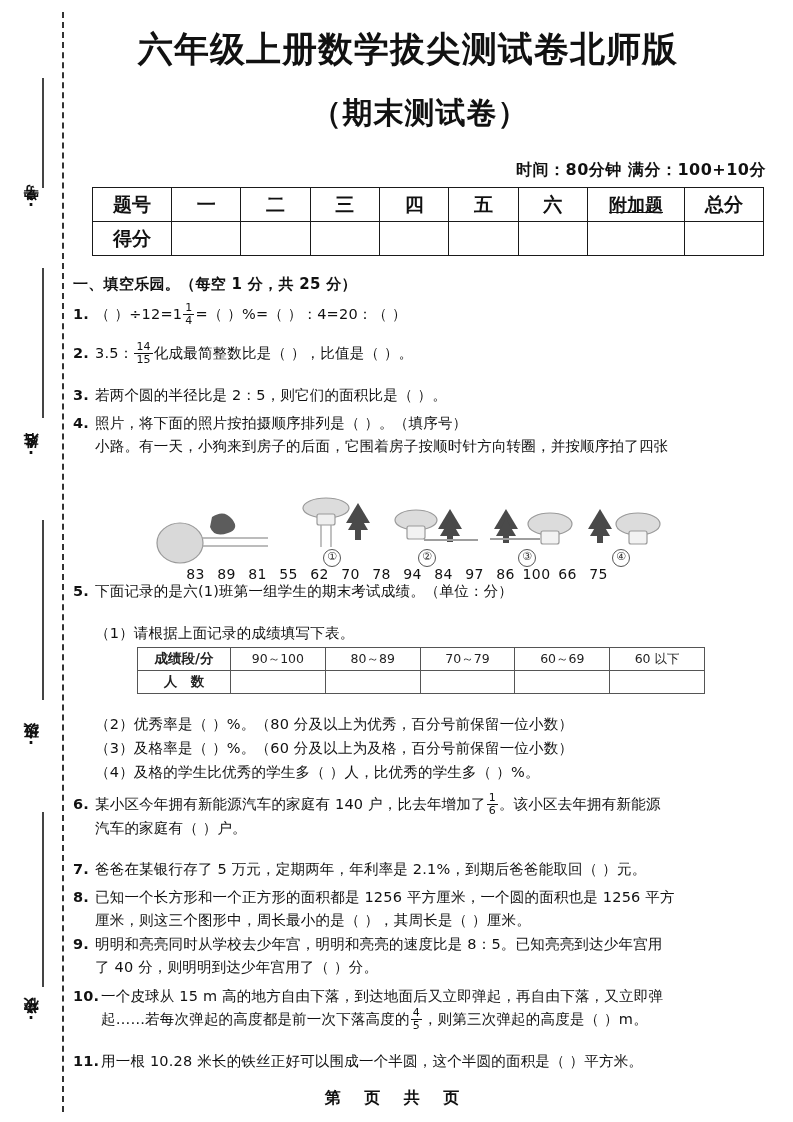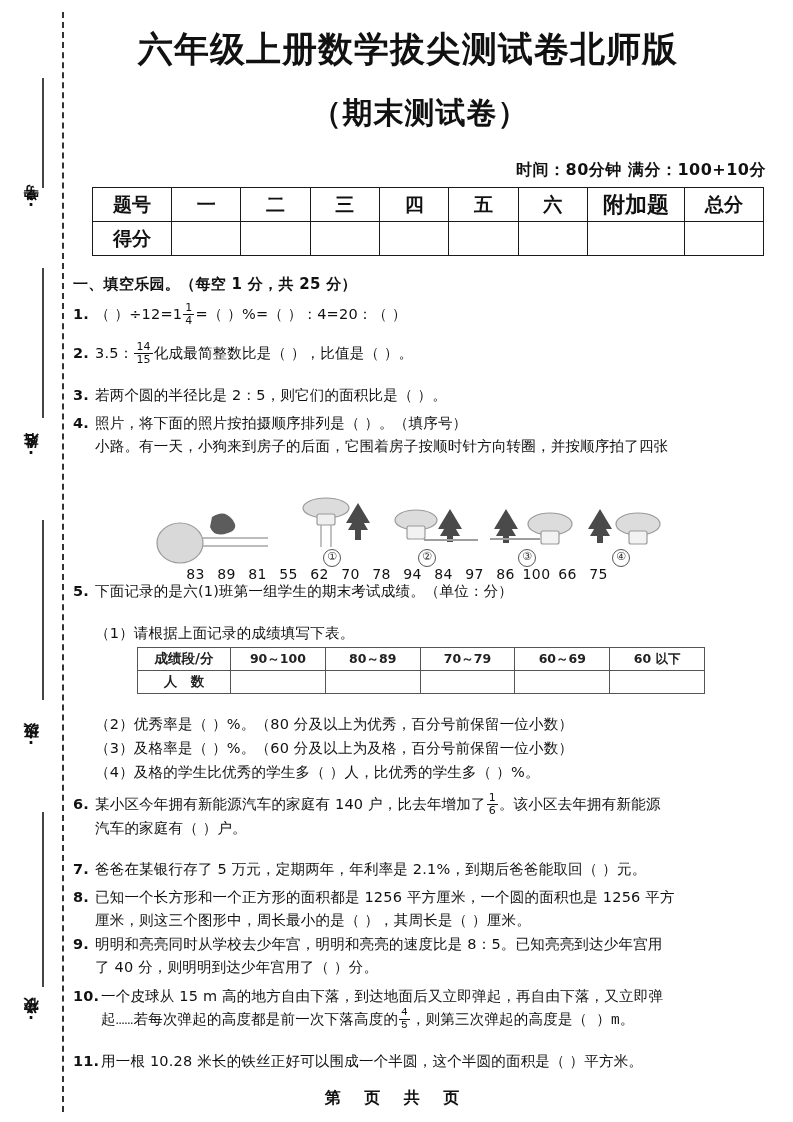--- a/index.html
+++ b/index.html
@@ -43,21 +43,21 @@
   
   .score-table{
     position:absolute;left:92px;top:187px;width:672px;
     border-collapse:collapse;table-layout:fixed;
   }
   .score-table td{
     border:1.6px solid #1a1a1a;height:33px;text-align:center;
     font-size:19px;font-weight:bold;padding:0;
   }
   .score-table td.lbl{width:78px;}
-  .score-table td.addl{width:96px;font-size:22px;}
+  .score-table td.addl{width:96px;font-size:18px;text-decoration:underline;}
   .score-table td.total{width:78px;}
 
   
   .sec-head{
     position:absolute;left:73px;font-size:15px;font-weight:bold;letter-spacing:0.3px;
   }
   .q{
     position:absolute;font-size:14.5px;line-height:1.62;letter-spacing:0.2px;
   }
   .q .num{
@@ -86,21 +86,21 @@
   
   .band-table{
     position:absolute;left:137px;top:647px;width:568px;
     border-collapse:collapse;table-layout:fixed;
   }
   .band-table td{
     border:1px solid #555;height:22px;text-align:center;
     font-size:13px;padding:0;color:#222;
   }
   .band-table td.hdr-lbl{width:92px;font-weight:bold;font-size:13.5px;}
-  .band-table td.rng{font-size:12.5px;font-weight:bold;}
+  .band-table td.rng{font-size:12.5px;}
 
   
   .scores{
     position:absolute;left:180px;top:566px;font-size:14px;letter-spacing:0.4px;
   }
   .scores span{display:inline-block;width:31px;text-align:center;}
 
   
   .footer{
     position:absolute;left:0;top:1088px;width:793px;text-align:center;
@@ -297,21 +297,21 @@
 
   <div class="q" style="left:73px;top:933px;width:710px;">
     <span class="num">9.</span>
     <span class="body" style="padding-left:22px;">明明和亮亮同时从学校去少年宫，明明和亮亮的速度比是 8：5。已知亮亮到达少年宫用</span>
     <span class="body" style="padding-left:22px;">了 40 分，则明明到达少年宫用了（      ）分。</span>
   </div>
 
   <div class="q" style="left:73px;top:985px;width:710px;">
     <span class="num">10.</span>
     <span class="body" style="padding-left:28px;">一个皮球从 15 m 高的地方自由下落，到达地面后又立即弹起，再自由下落，又立即弹</span>
-    <span class="body" style="padding-left:28px;font-family:Liberation Mono, monospace;">
+    <span class="body" style="padding-left:28px;">
       <span>起……若每次弹起的高度都是前一次下落高度的</span><span class="frac">
           <span class="n">4</span>
           <span class="d">5</span>
         </span><span>，则第三次弹起的高度是（      ）m。</span>
     </span>
   </div>
 
   <div class="q" style="left:73px;top:1050px;width:710px;">
     <span class="num">11.</span>
     <span class="body" style="padding-left:28px;">用一根 10.28 米长的铁丝正好可以围成一个半圆，这个半圆的面积是（      ）平方米。</span>

